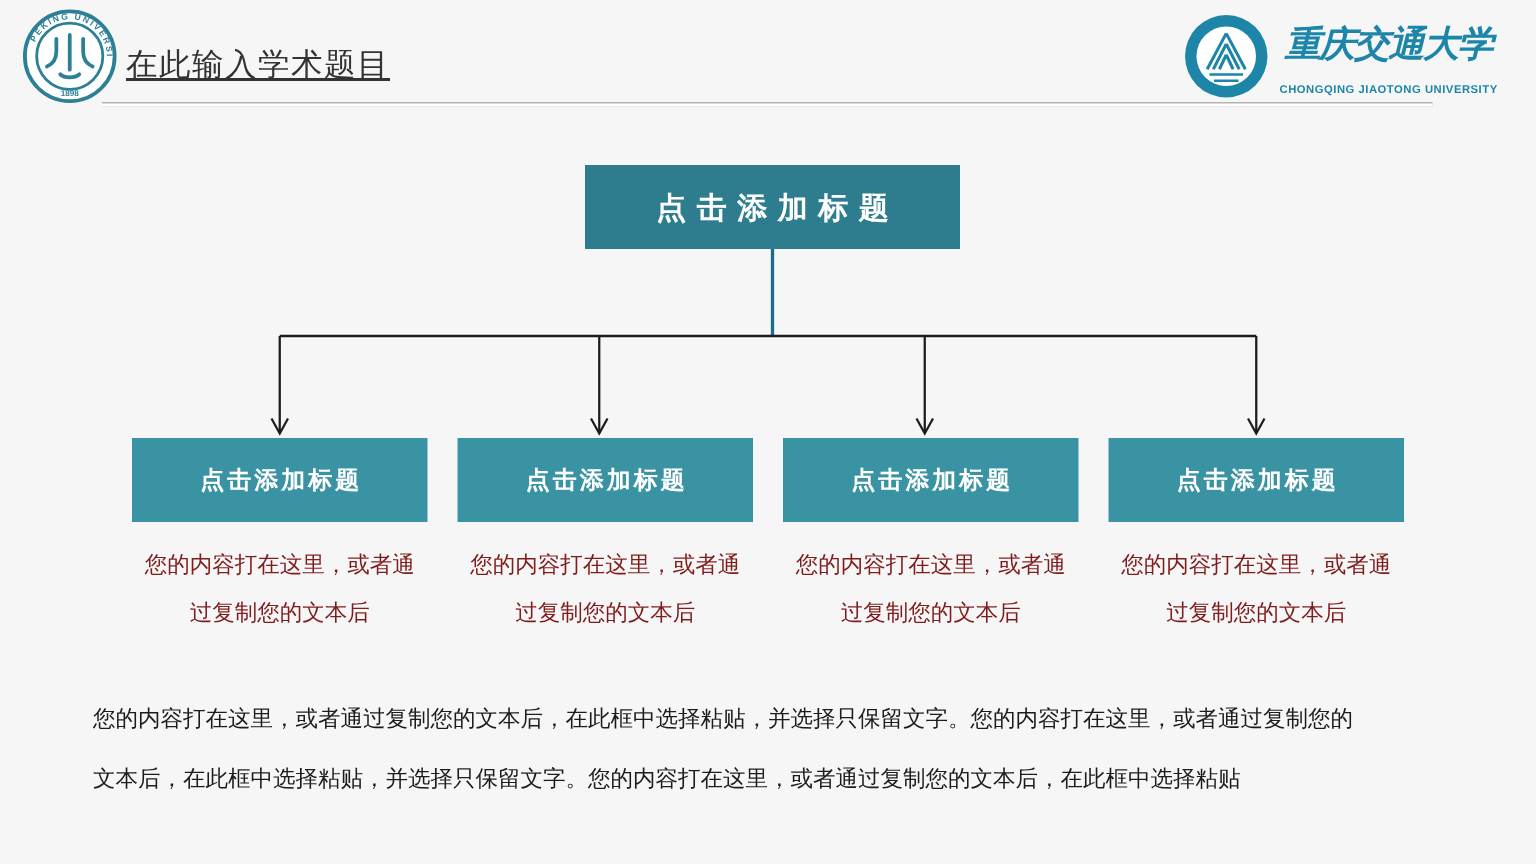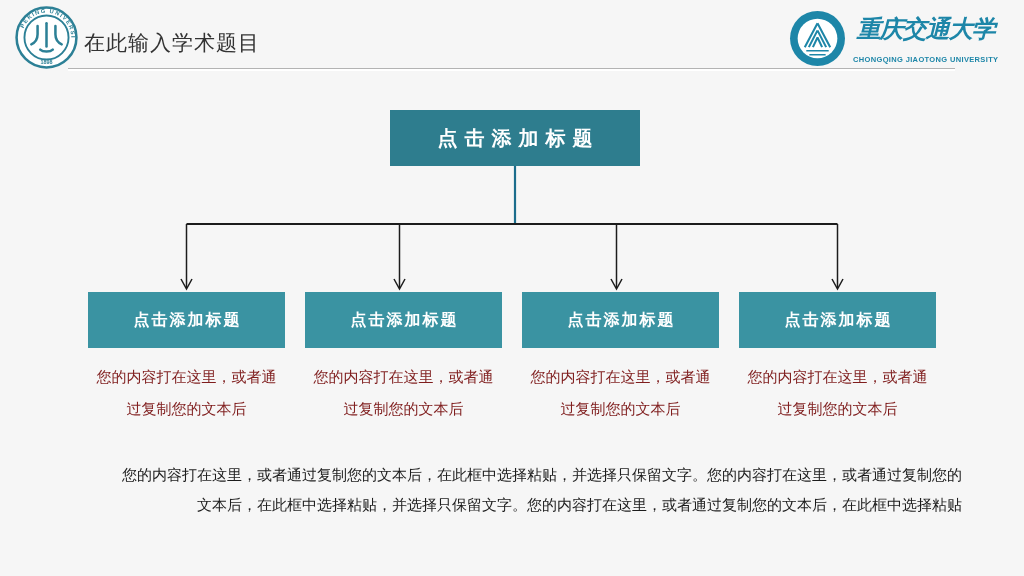--- a/index.html
+++ b/index.html
@@ -14,21 +14,21 @@
   
   .header-divider {
     position:absolute; left:68px; top:68px; width:887px; height:3px;
     background:#b3b3b3; border-bottom:2px solid #ffffff;
   }
   .pku-logo {
     position:absolute; left:15px; top:6px; width:63px; height:63px; z-index:2;
   }
   .slide-title {
     position:absolute; left:84px; top:29px;
-    font-size:21px; font-weight:400; color:#333333; letter-spacing:1px;
+    font-size:21px; font-weight:400; color:#333333; letter-spacing:1px;text-decoration:underline;
   }
   .cqjtu-logo {
     position:absolute; left:789px; top:11px; height:58px;
     display:flex; align-items:center; gap:7px; z-index:2;
   }
   .cqjtu-text { display:flex; flex-direction:column; align-items:center; }
   .cqjtu-cn {
     font-family:"DejaVu Serif","Liberation Serif",serif;
     font-size:24px; line-height:26px; font-weight:700; font-style:italic;
     color:#1d86a8; letter-spacing:-1px; white-space:nowrap;
@@ -61,21 +61,21 @@
     cursor:pointer;
   }
   .child-caption {
     margin-top:13px; font-size:15px; line-height:32px; color:#7f1d1d;
     white-space:pre-line;
   }
 
   
   .footer-paragraph {
     position:absolute; left:62px; top:460px; width:900px;
-    text-align:right; font-size:15px; line-height:30px; color:#1c1c1c;
+    text-align:left; font-size:15px; line-height:40px; color:#1c1c1c;
     white-space:pre-line;
   }
 </style>
 </head>
 <body>
 
 <div class="slide">
 
   <div class="header-divider"></div>
 

